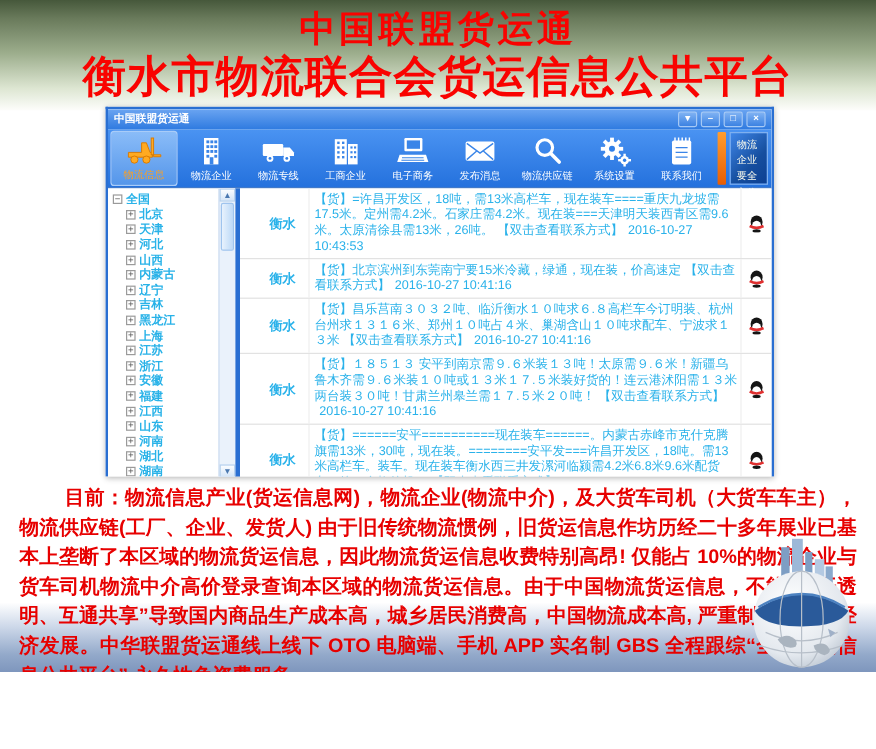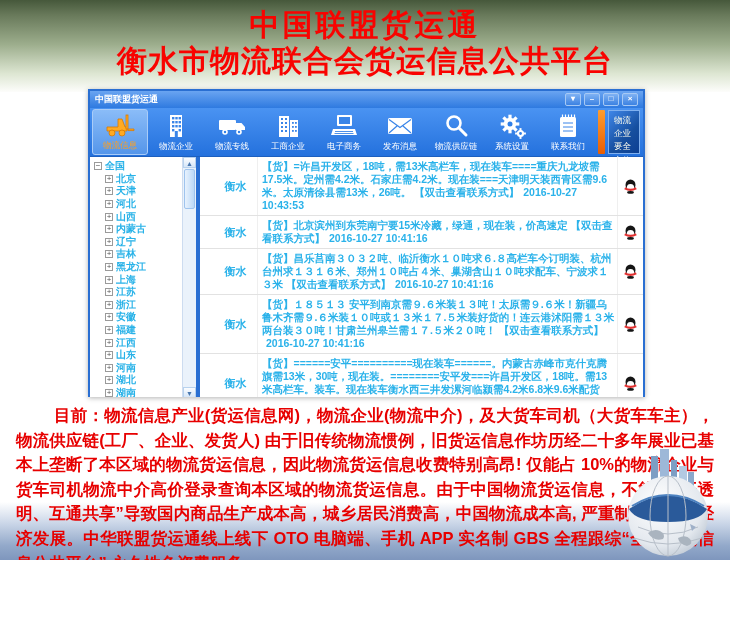--- a/index.html
+++ b/index.html
@@ -7,21 +7,21 @@
         font-family:"Liberation Sans",sans-serif;}
   
   .top-grad{position:absolute;top:0;left:0;right:0;height:92px;
     background:linear-gradient(180deg,#46583b 0%,#68795a 16%,#9cad8c 48%,#dde6d2 80%,#fdfdfb 100%);}
   .sea{position:absolute;left:0;right:0;bottom:0;height:58px;
     background:linear-gradient(180deg,rgba(255,255,255,0) 0%,#cdd8e9 35%,#93a9ca 75%,#7e96bd 100%);}
   
   .main-title{position:absolute;top:8px;left:0;width:100%;text-align:center;color:#f90300;
     font-weight:bold;z-index:3;line-height:1.1;}
   .main-title .l1{font-size:30px;letter-spacing:3px;}
-  .main-title .l2{font-size:30px;letter-spacing:1px;margin-top:3px;}
+  .main-title .l2{font-size:36px;letter-spacing:1px;margin-top:3px;}
   
   .app{position:absolute;left:88px;top:89px;width:557px;height:308px;box-sizing:border-box;
     border:2px solid #2a6fd2;border-bottom:none;background:#fff;z-index:2;
     box-shadow:0 1px 5px rgba(0,0,0,.3);overflow:hidden;}
   .titlebar{height:17px;background:linear-gradient(180deg,#6aa4f1,#2e7ae0);display:flex;
     align-items:center;padding:0 5px;color:#fff;font-size:9px;font-weight:bold;}
   .controls{margin-left:auto;display:flex;gap:3px;}
   .controls .wbtn{width:14px;height:11px;font-size:8px;line-height:10px;text-align:center;color:#fff;
     background:linear-gradient(#7fb2f3,#3c82e2);border:1px solid #a6c9f5;border-radius:2px;cursor:default;}
   .toolbar{height:48px;background:linear-gradient(180deg,#4a93f2,#2471dd);display:flex;
@@ -45,21 +45,21 @@
   .tarrow{height:11px;font-size:7px;line-height:11px;text-align:center;color:#4a78b0;
     background:linear-gradient(#fbfdff,#d6e6f8);border:1px solid #b8d2ee;box-sizing:border-box;}
   .tarrow.bottom{position:absolute;bottom:0;left:0;right:0;}
   .tthumb{position:absolute;top:12px;left:1px;right:1px;height:38px;border:1px solid #9fc4ee;border-radius:2px;
     background:linear-gradient(90deg,#e8f2fd,#bcd9f7);}
   .splitter{width:4px;background:#2a6fd2;}
   .listing{flex:1;overflow:hidden;background:#fff;}
   .lrow{display:grid;grid-template-columns:58px 1fr 26px;border-bottom:1px solid #e2e2e2;}
   .region{display:flex;align-items:center;justify-content:center;color:#2ab2ea;font-size:11px;
     font-weight:bold;border-right:1px solid #efefef;padding-left:14px;}
-  .content{padding:3px 2px 3px 4px;color:#2ab2ea;font-size:10.5px;line-height:13px;font-weight:bold;}
+  .content{padding:3px 2px 3px 4px;color:#2ab2ea;font-size:10.5px;line-height:13px;font-weight:normal;}
   .content .tstamp{margin-left:4px;}
   .qq{display:flex;align-items:center;justify-content:center;border-left:1px solid #efefef;}
   
   .manifesto{position:absolute;left:16px;right:16px;top:403px;color:#e70000;font-weight:bold;
     font-size:16.5px;line-height:24.6px;text-align:justify;text-indent:2.3em;z-index:1;}
   
   .globe{position:absolute;right:12px;bottom:2px;width:100px;height:110px;z-index:4;}
   
   .footer-url{position:absolute;left:420px;top:611px;color:#0a6b2f;font-size:15px;font-weight:bold;z-index:5;}
 </style>

